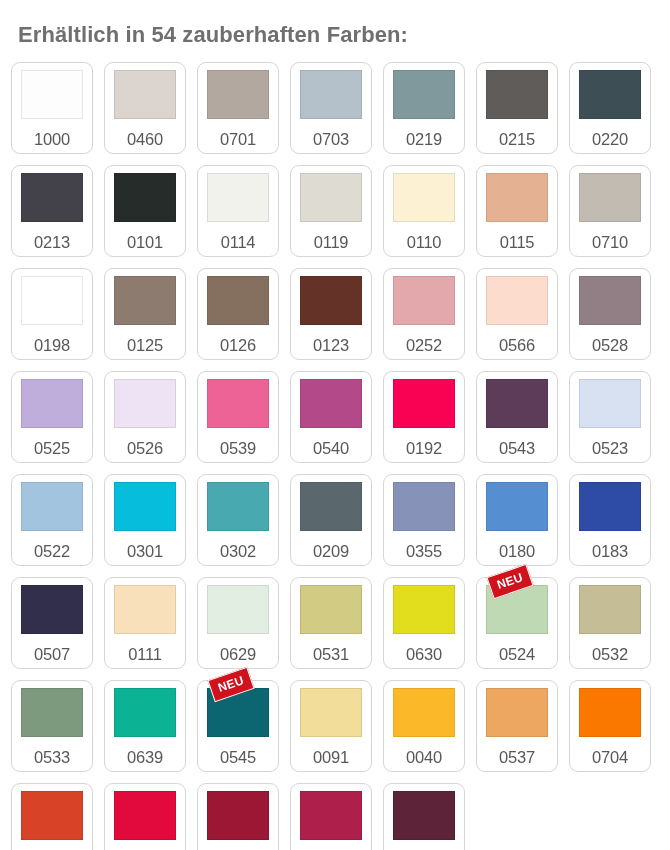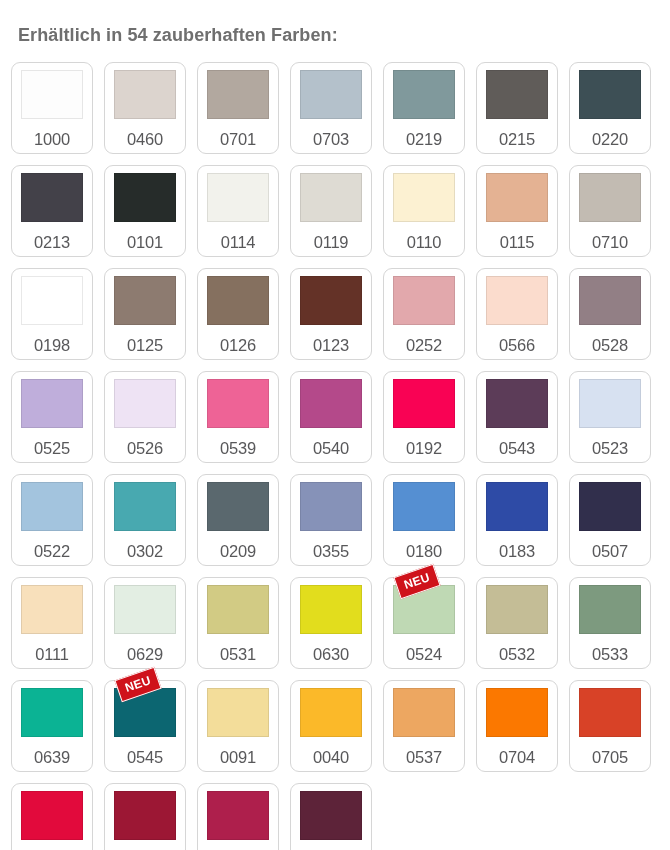--- a/index.html
+++ b/index.html
@@ -17,21 +17,21 @@
   #page {
     width: 670px;
     height: 850px;
     position: relative;
     background: #ffffff;
     box-sizing: border-box;
     padding: 0 10px;
   }
   .heading {
     font-family: "Liberation Sans", sans-serif;
-    font-size: 18px;
+    font-size: 22px;
     font-weight: bold;
     color: #6f6f6f;
     letter-spacing: 0.1px;
     margin: 0;
     padding: 22px 0 14px 8px;
     line-height: 26px;
     white-space: nowrap;
   }
   .grid {
     display: flex;
@@ -207,20 +207,24 @@
       </div>
       <div class="swatch-card">
         <div class="chip" style="background: rgb(215, 225, 241);"></div>
         <div class="code">0523</div>
       </div>
       <div class="swatch-card">
         <div class="chip" style="background: rgb(163, 196, 222);"></div>
         <div class="code">0522</div>
       </div>
       <div class="swatch-card">
+        <div class="chip" style="background: rgb(6, 190, 219);"></div>
+        <div class="code">0301</div>
+      </div>
+      <div class="swatch-card">
         <div class="chip" style="background: rgb(72, 169, 176);"></div>
         <div class="code">0302</div>
       </div>
       <div class="swatch-card">
         <div class="chip" style="background: rgb(90, 104, 110);"></div>
         <div class="code">0209</div>
       </div>
       <div class="swatch-card">
         <div class="chip" style="background: rgb(134, 146, 184);"></div>
         <div class="code">0355</div>

